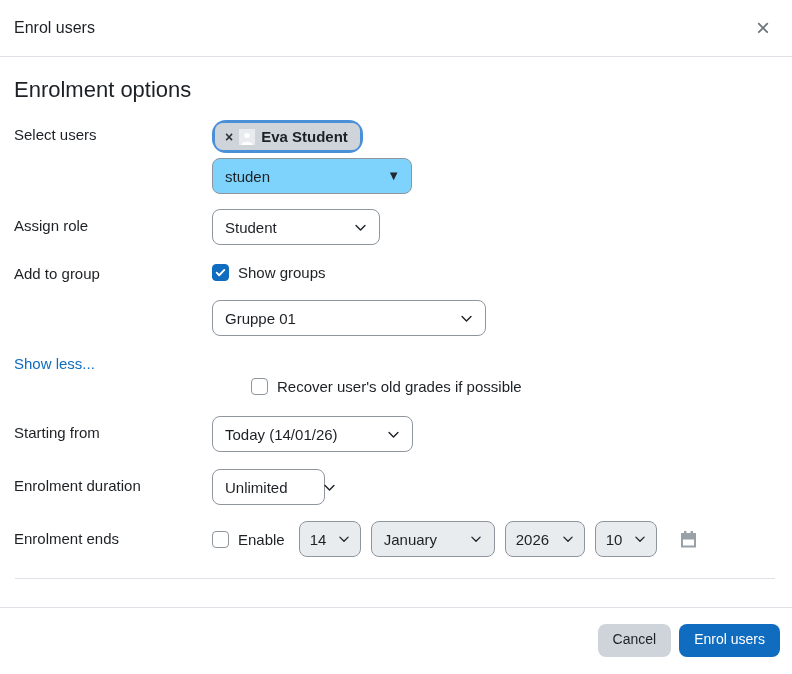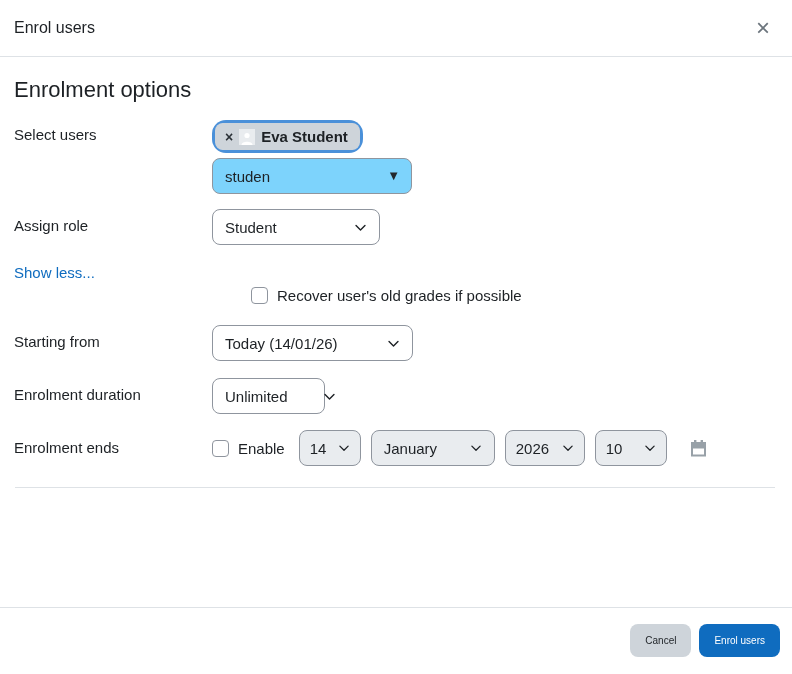--- a/index.html
+++ b/index.html
@@ -106,21 +106,21 @@
   .inner-divider { border: none; border-top: 1px solid #dee2e6; margin: 21px 1px 0 1px; }
   .modal-footer {
     margin-top: 24px;
     border-top: 1px solid #dee2e6;
     height: 67px;
     display: flex; align-items: center; justify-content: flex-end;
     gap: 8px; padding: 0 12px 2px 12px;
     flex: 0 0 auto;
   }
   .btn {
-    font-family: inherit; font-size: 10px;
+    font-family: inherit; font-size: 14px;
     border: none; border-radius: 8px;
     padding: 8px 15px; cursor: pointer; line-height: 1.1;
     height: 33px;
   }
   .btn-secondary { background: #ced4da; color: #1d2125; }
   .btn-primary { background: #0f6cbf; color: #fff; }
   
   .r-select-users { margin-bottom: 15px; }
   .r-assign-role { margin-bottom: 19px; }
   .r-add-group .label-col { padding-top: 1px; }
@@ -175,20 +175,43 @@
           <span>Student</span>
           <span class="chev">
             <svg width="13" height="13" viewBox="0 0 16 16">
                 <path d="M2.5 5.5 L8 11 L13.5 5.5" fill="none" stroke="#1d2125" stroke-width="1.7" stroke-linecap="round" stroke-linejoin="round"></path>
               </svg>
           </span>
         </div>
       </div>
     </div>
 
+    <div class="row r-add-group">
+      <div class="label-col">Add to group</div>
+      <div class="control-col">
+        <label class="check-line">
+          <span class="cbox checked">
+            <svg width="11" height="11" viewBox="0 0 12 12">
+              <path d="M1.8 6.2 L4.6 9 L10.2 3.2" fill="none" stroke="#ffffff" stroke-width="2" stroke-linecap="round" stroke-linejoin="round"></path>
+            </svg>
+          </span>
+          <span>Show groups</span>
+        </label>
+        <div class="group-select-wrap">
+          <div class="select" style="width:274px;">
+            <span>Gruppe 01</span>
+            <span class="chev">
+              <svg width="13" height="13" viewBox="0 0 16 16">
+                  <path d="M2.5 5.5 L8 11 L13.5 5.5" fill="none" stroke="#1d2125" stroke-width="1.7" stroke-linecap="round" stroke-linejoin="round"></path>
+                </svg>
+            </span>
+          </div>
+        </div>
+      </div>
+    </div>
 
     <div class="row r-showless">
       <div class="label-col">
         <a class="link">Show less...</a>
       </div>
       <div class="control-col">
         <label class="check-line">
           <span class="cbox"></span>
           <span>Recover user's old grades if possible</span>
         </label>
@@ -252,21 +275,21 @@
 
           <div class="select disabled" style="width:80px;padding:0 10px;">
             <span>2026</span>
             <span class="chev" style="margin-left:6px;">
               <svg width="12" height="12" viewBox="0 0 16 16">
                   <path d="M2.5 5.5 L8 11 L13.5 5.5" fill="none" stroke="#1d2125" stroke-width="1.7" stroke-linecap="round" stroke-linejoin="round"></path>
                 </svg>
             </span>
           </div>
 
-          <div class="select disabled" style="width:72px;padding:0 10px;">
+          <div class="select disabled" style="width:62px;padding:0 10px;">
             <span>10</span>
             <span class="chev" style="margin-left:6px;">
               <svg width="12" height="12" viewBox="0 0 16 16">
                   <path d="M2.5 5.5 L8 11 L13.5 5.5" fill="none" stroke="#1d2125" stroke-width="1.7" stroke-linecap="round" stroke-linejoin="round"></path>
                 </svg>
             </span>
           </div>
 
 
           <button class="cal-btn">

